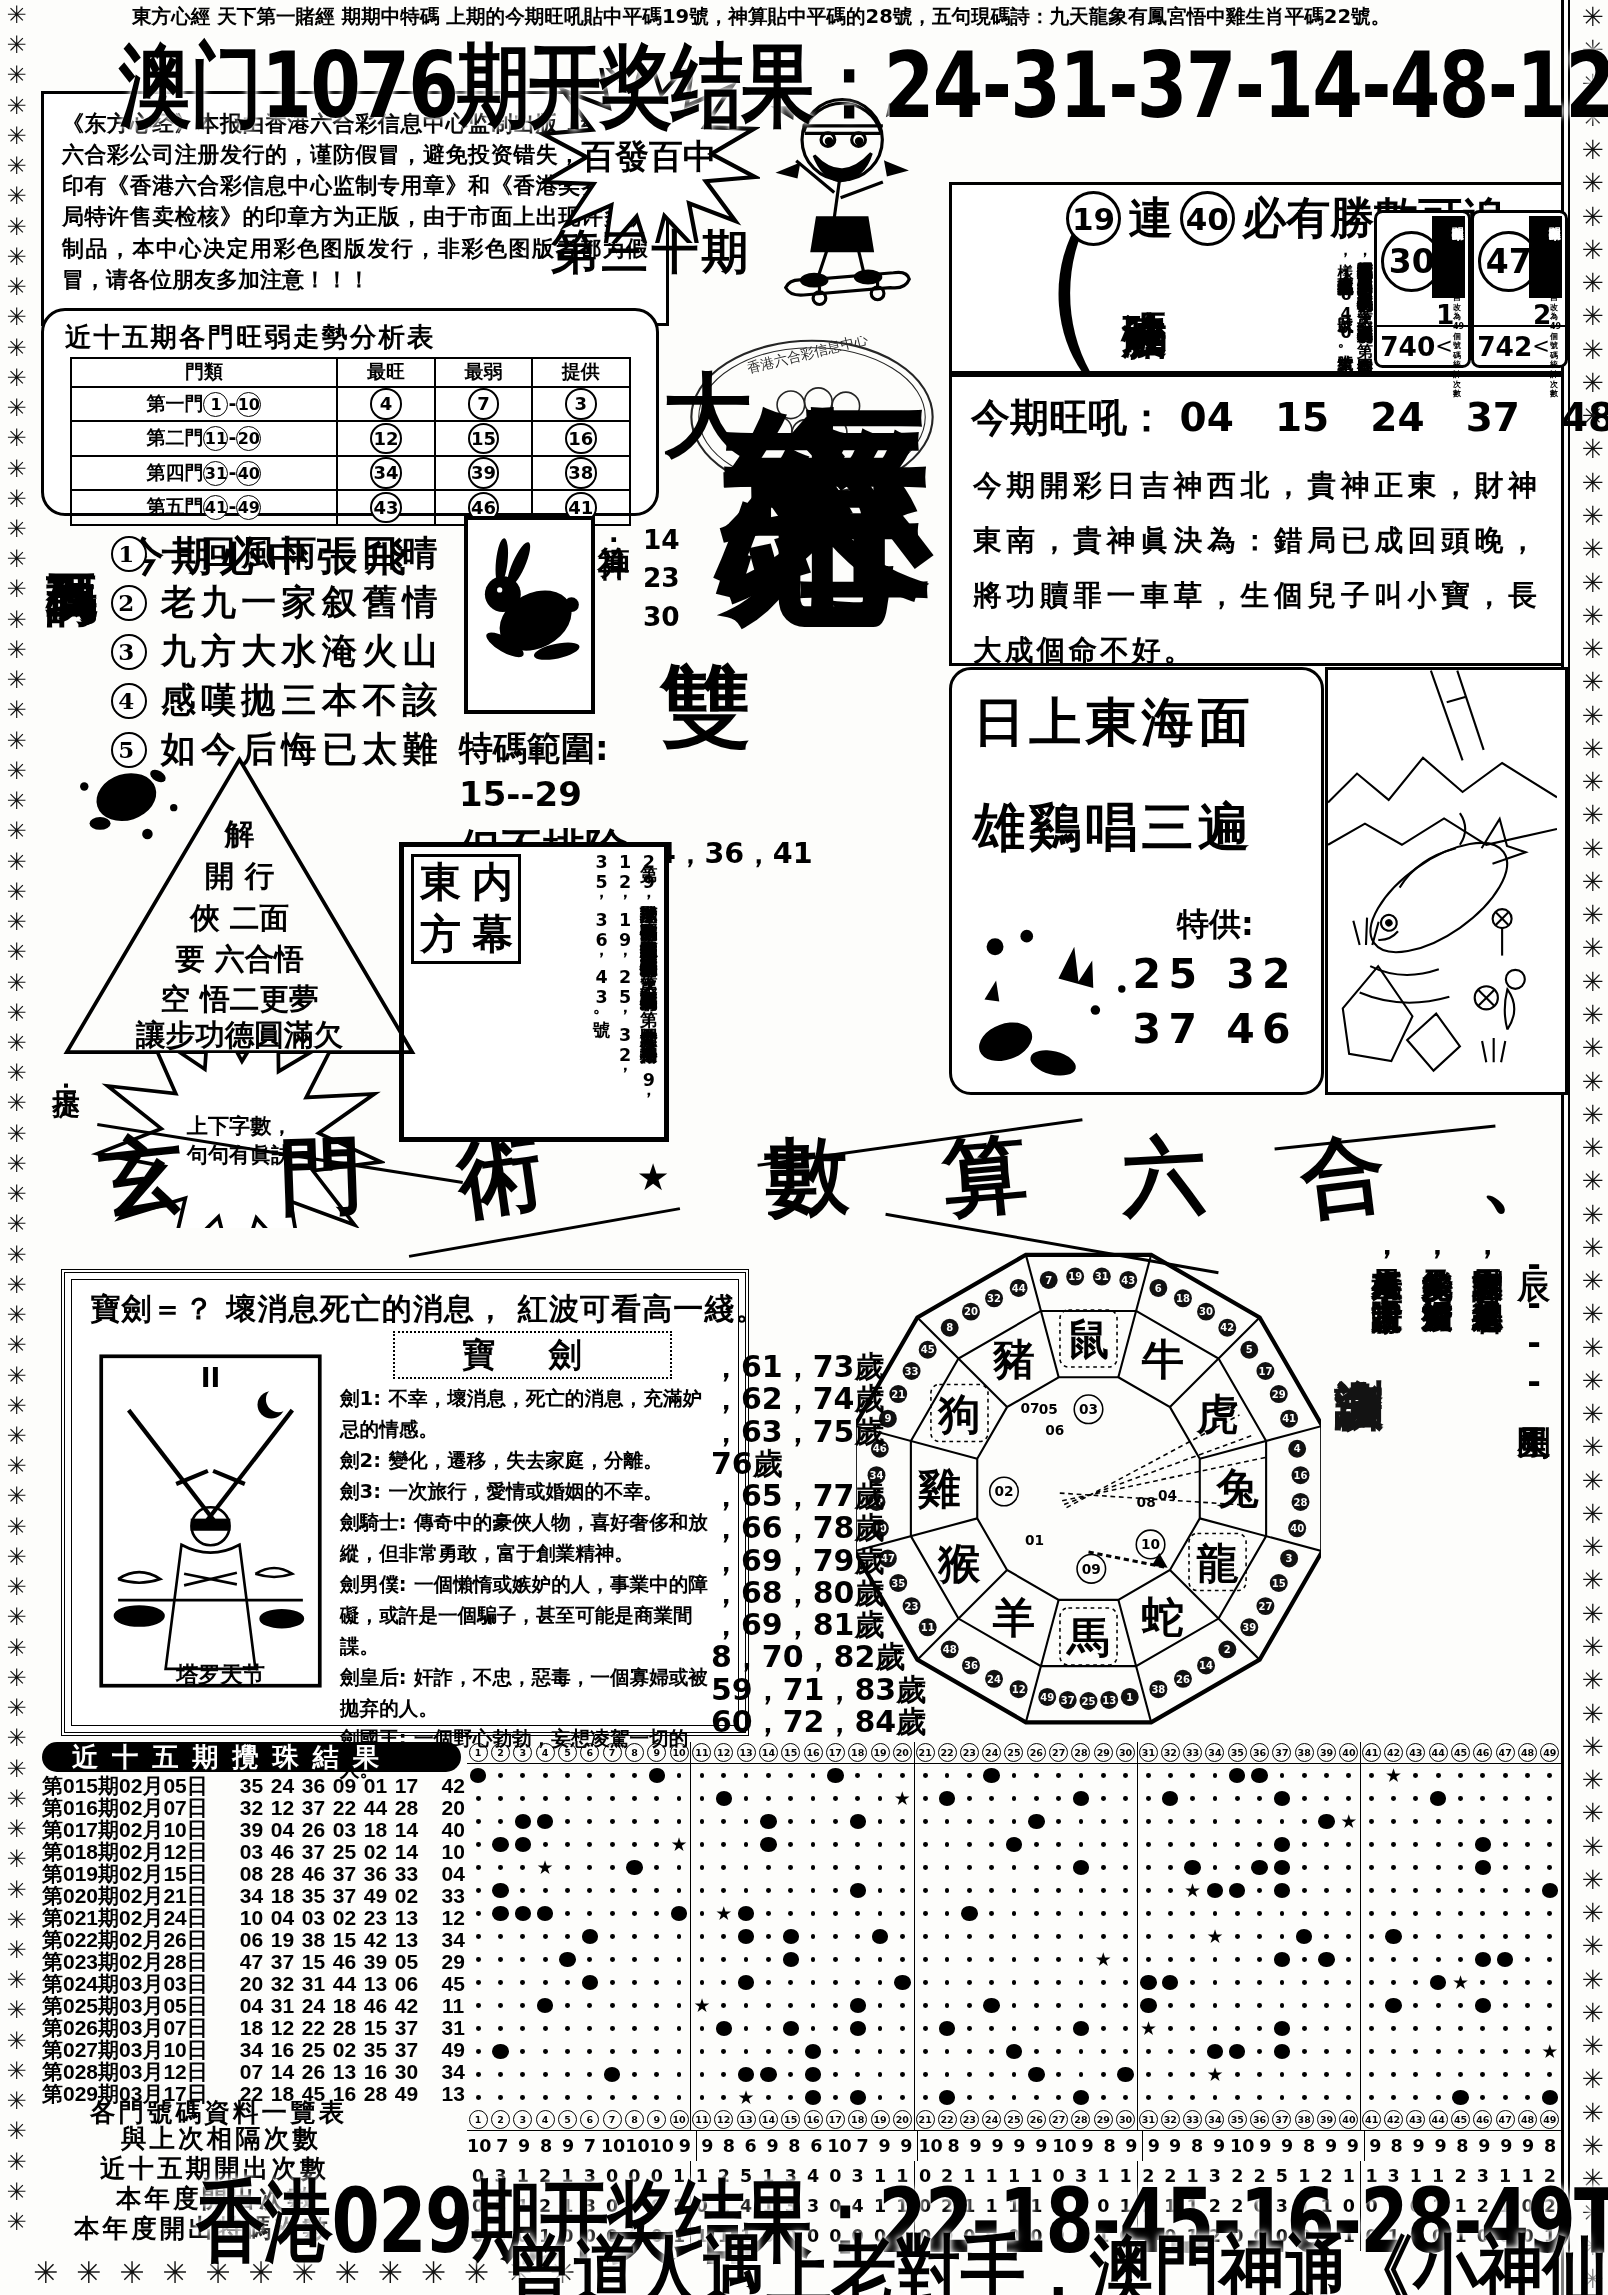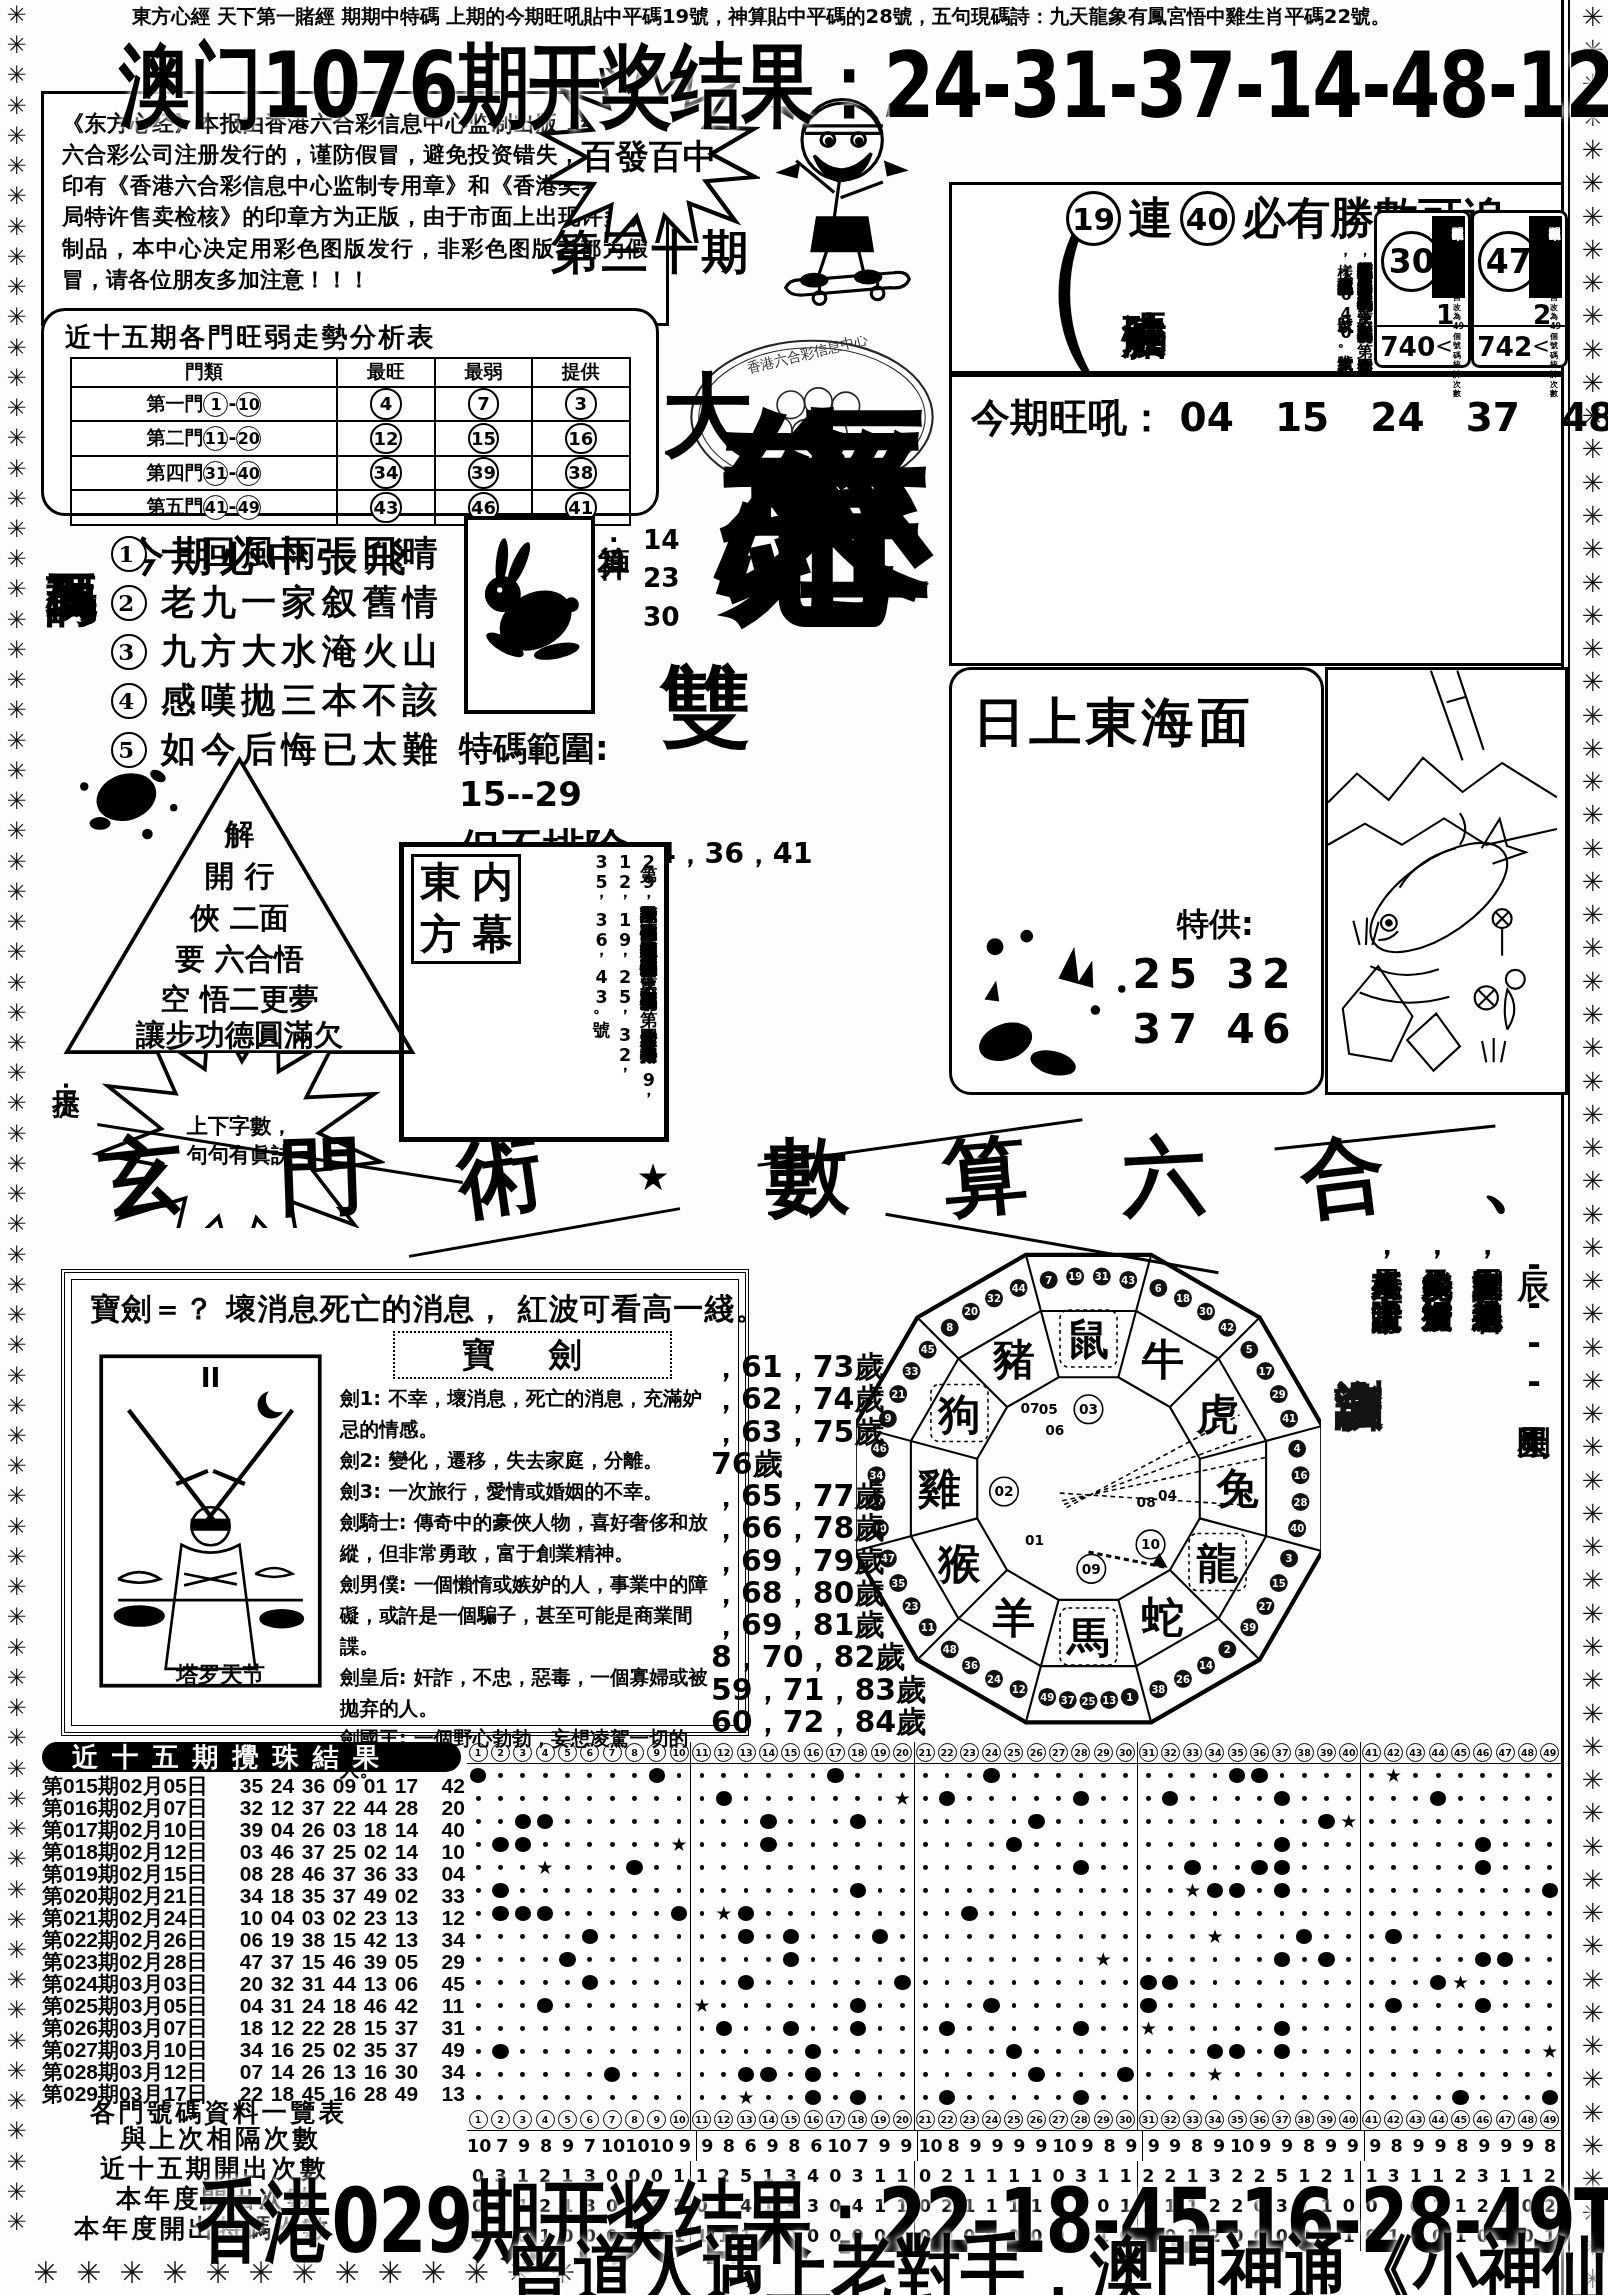--- a/index.html
+++ b/index.html
@@ -526,24 +526,26 @@
       <span class="s-lt">&lt;</span>
       <span class="s-note">自改為49個號碼統計次數</span>
     </div>
   </div>
 
   <div class="abs" id="wanghou-box">
     <div id="wanghou-title">
       <span>今期旺吼：</span>
       <span id="wanghou-nums">04 15 24 37 48</span>
     </div>
+    <div id="wanghou-body">今期開彩日吉神西北，貴神正東，財神東南，貴神眞決為：錯局已成回頭晚，將功贖罪一車草，生個兒子叫小寶，長大成個命不好。</div>
   </div>
 
   <div class="abs" id="sea-box">
     <div id="sea-l1">日上東海面</div>
+    <div id="sea-l2">雄鷄唱三遍</div>
     <div id="sea-supply">
       <div id="sea-supply-label">特供:</div>
       <div class="sea-nums">25 32</div>
       <div class="sea-nums">37 46</div>
     </div>
     <svg class="abs" style="left:10.6px;bottom:8.5px;" width="175" height="169" viewBox="0 0 330 320">
       <g fill="#000">
         <circle cx="60" cy="60" r="16"></circle>
           <circle cx="120" cy="40" r="12"></circle>
         <ellipse cx="80" cy="240" rx="52" ry="34" transform="rotate(-20 80 240)"></ellipse>

